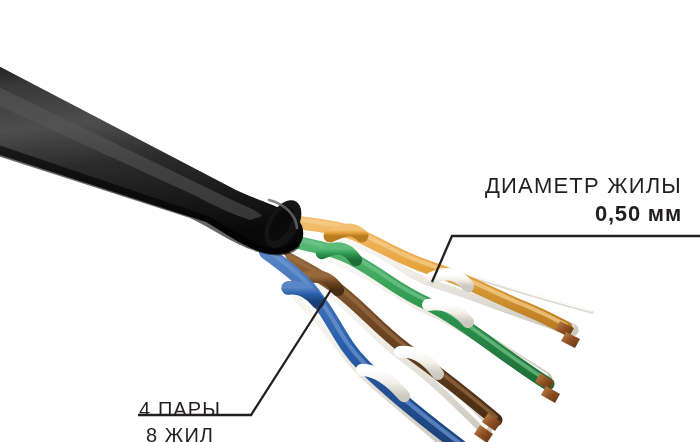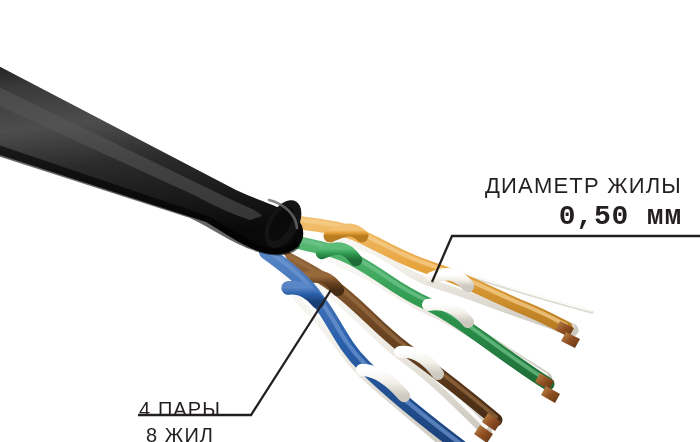--- a/index.html
+++ b/index.html
@@ -33,25 +33,24 @@
     right: 18px;
     top: 134px;
     text-align: right;
   }
   #callout-diameter .line1 {
     font-size: 22px;
     font-weight: 400;
     letter-spacing: 1.2px;
   }
   #callout-diameter .line2 {
-    font-size: 28px;
+    font-size: 22px;
     font-weight: 700;
     letter-spacing: 0.8px;
     margin-top: 5px;
-    font-family: Liberation Mono, monospace;
   }
   #callout-pairs {
     left: 139px;
     top: 359px;
     text-align: left;
   }
   #callout-pairs .line1,
   #callout-pairs .line2 {
     font-size: 20px;
     font-weight: 400;

